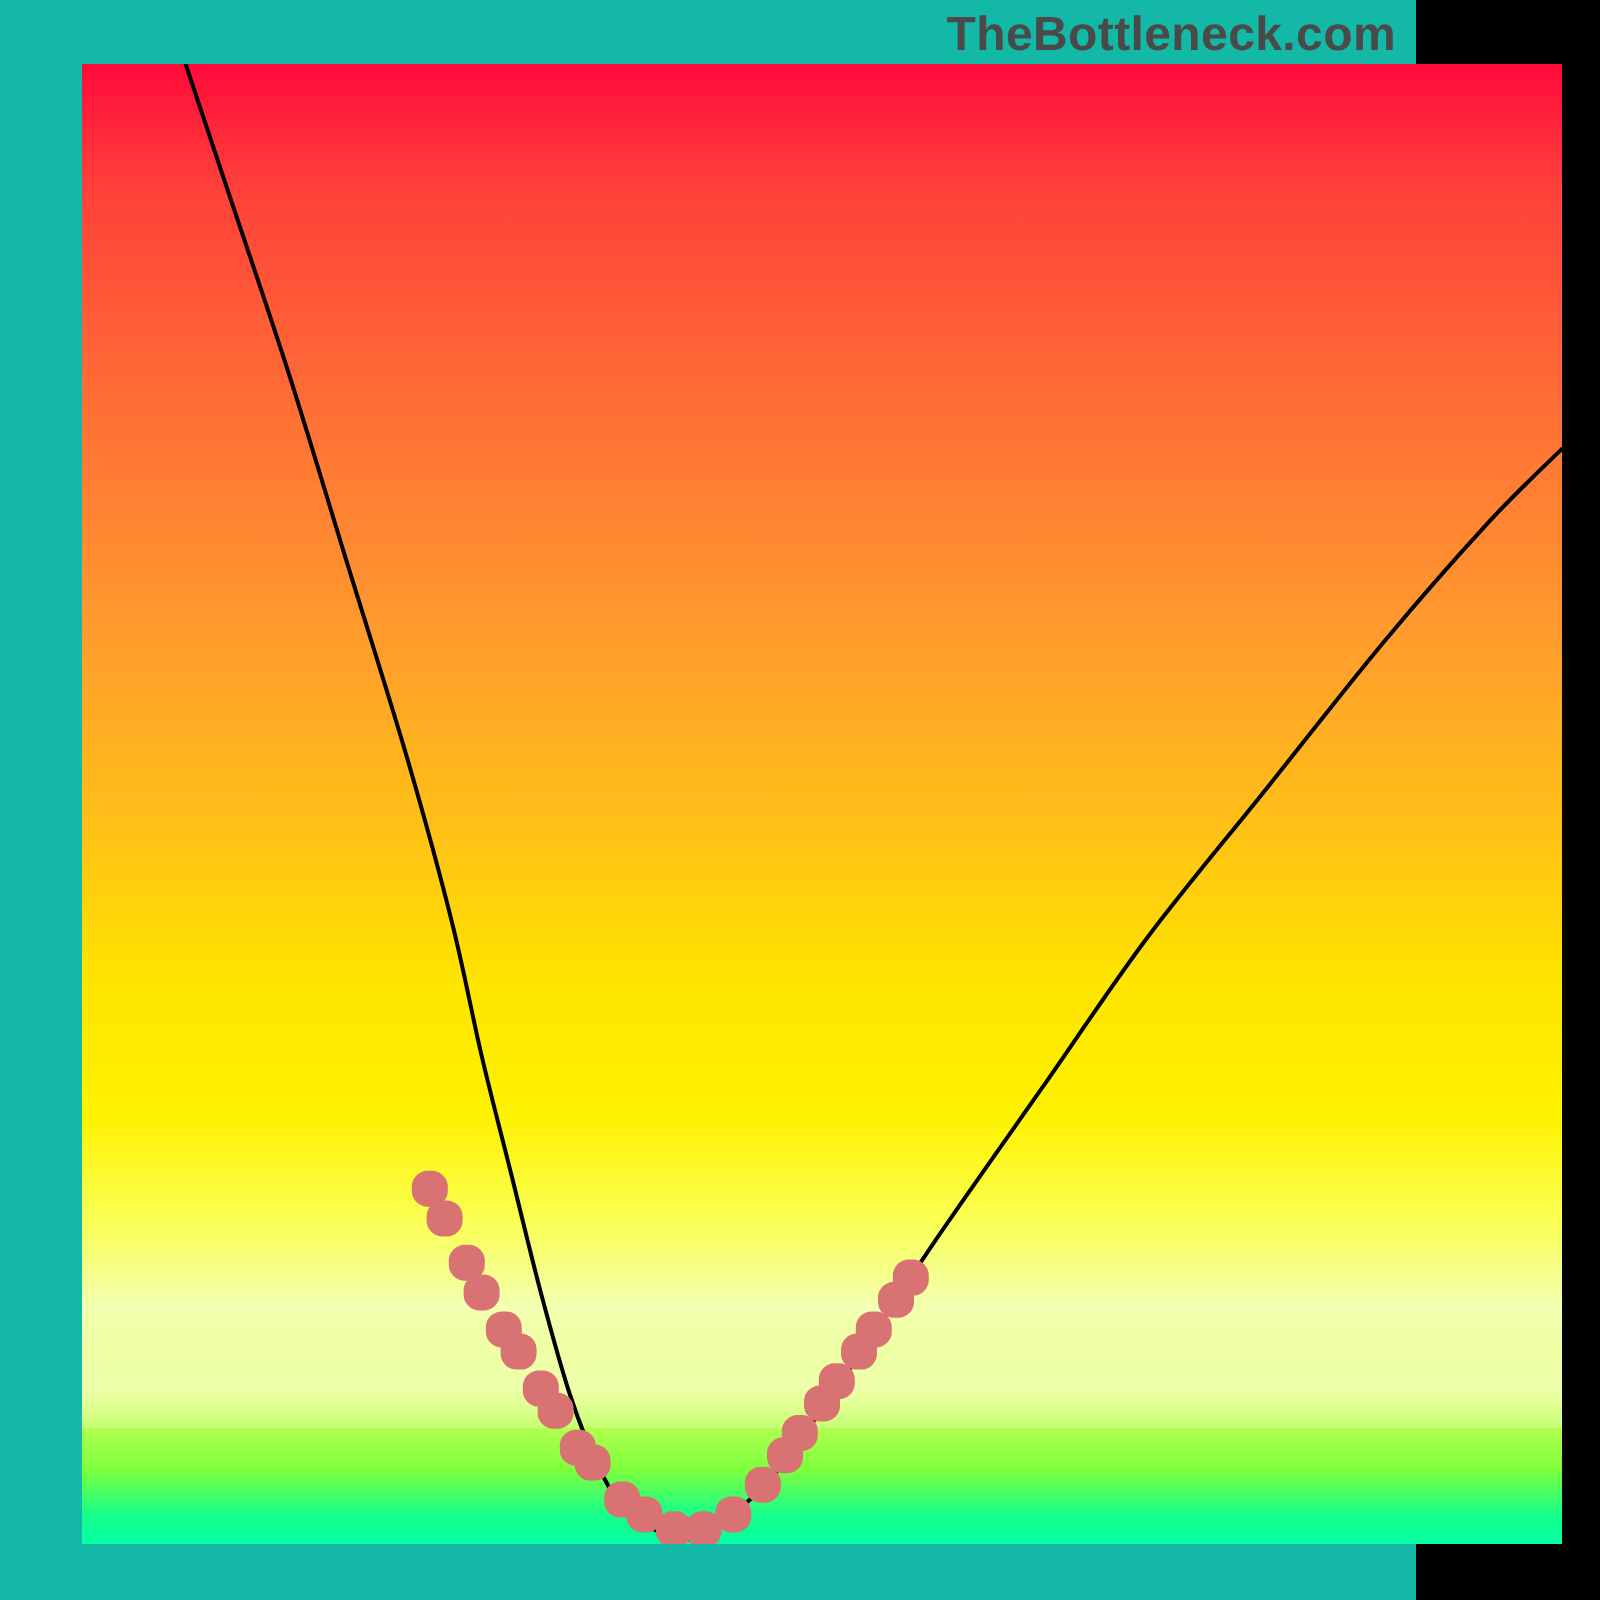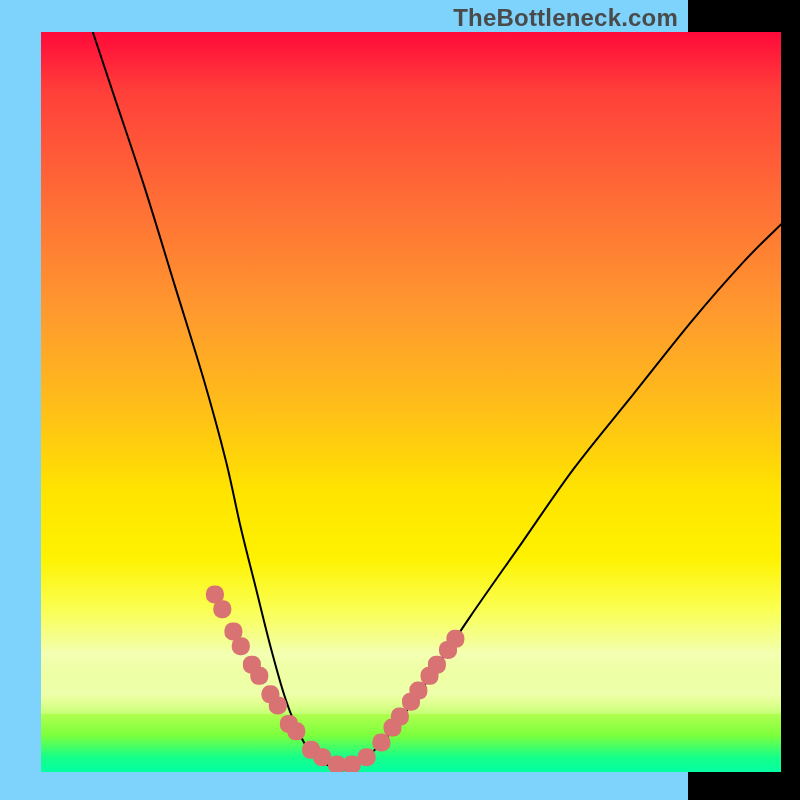--- a/index.html
+++ b/index.html
@@ -8,21 +8,22 @@
     width: 800px;
     height: 800px;
     background: #000;
     overflow: hidden;
     font-family: Arial, Helvetica, sans-serif;
   }
   .frame {
     position: relative;
     width: 688px;
     height: 800px;
-    background: #7dd3fc;
+    background: #14b8a6;
+    padding-left: 20px;
   }
   .watermark {
     position: absolute;
     top: 4px;
     right: 10px;
     color: #4a4a4a;
     font-size: 24px;
     font-weight: bold;
     letter-spacing: 0.2px;
     z-index: 10;

